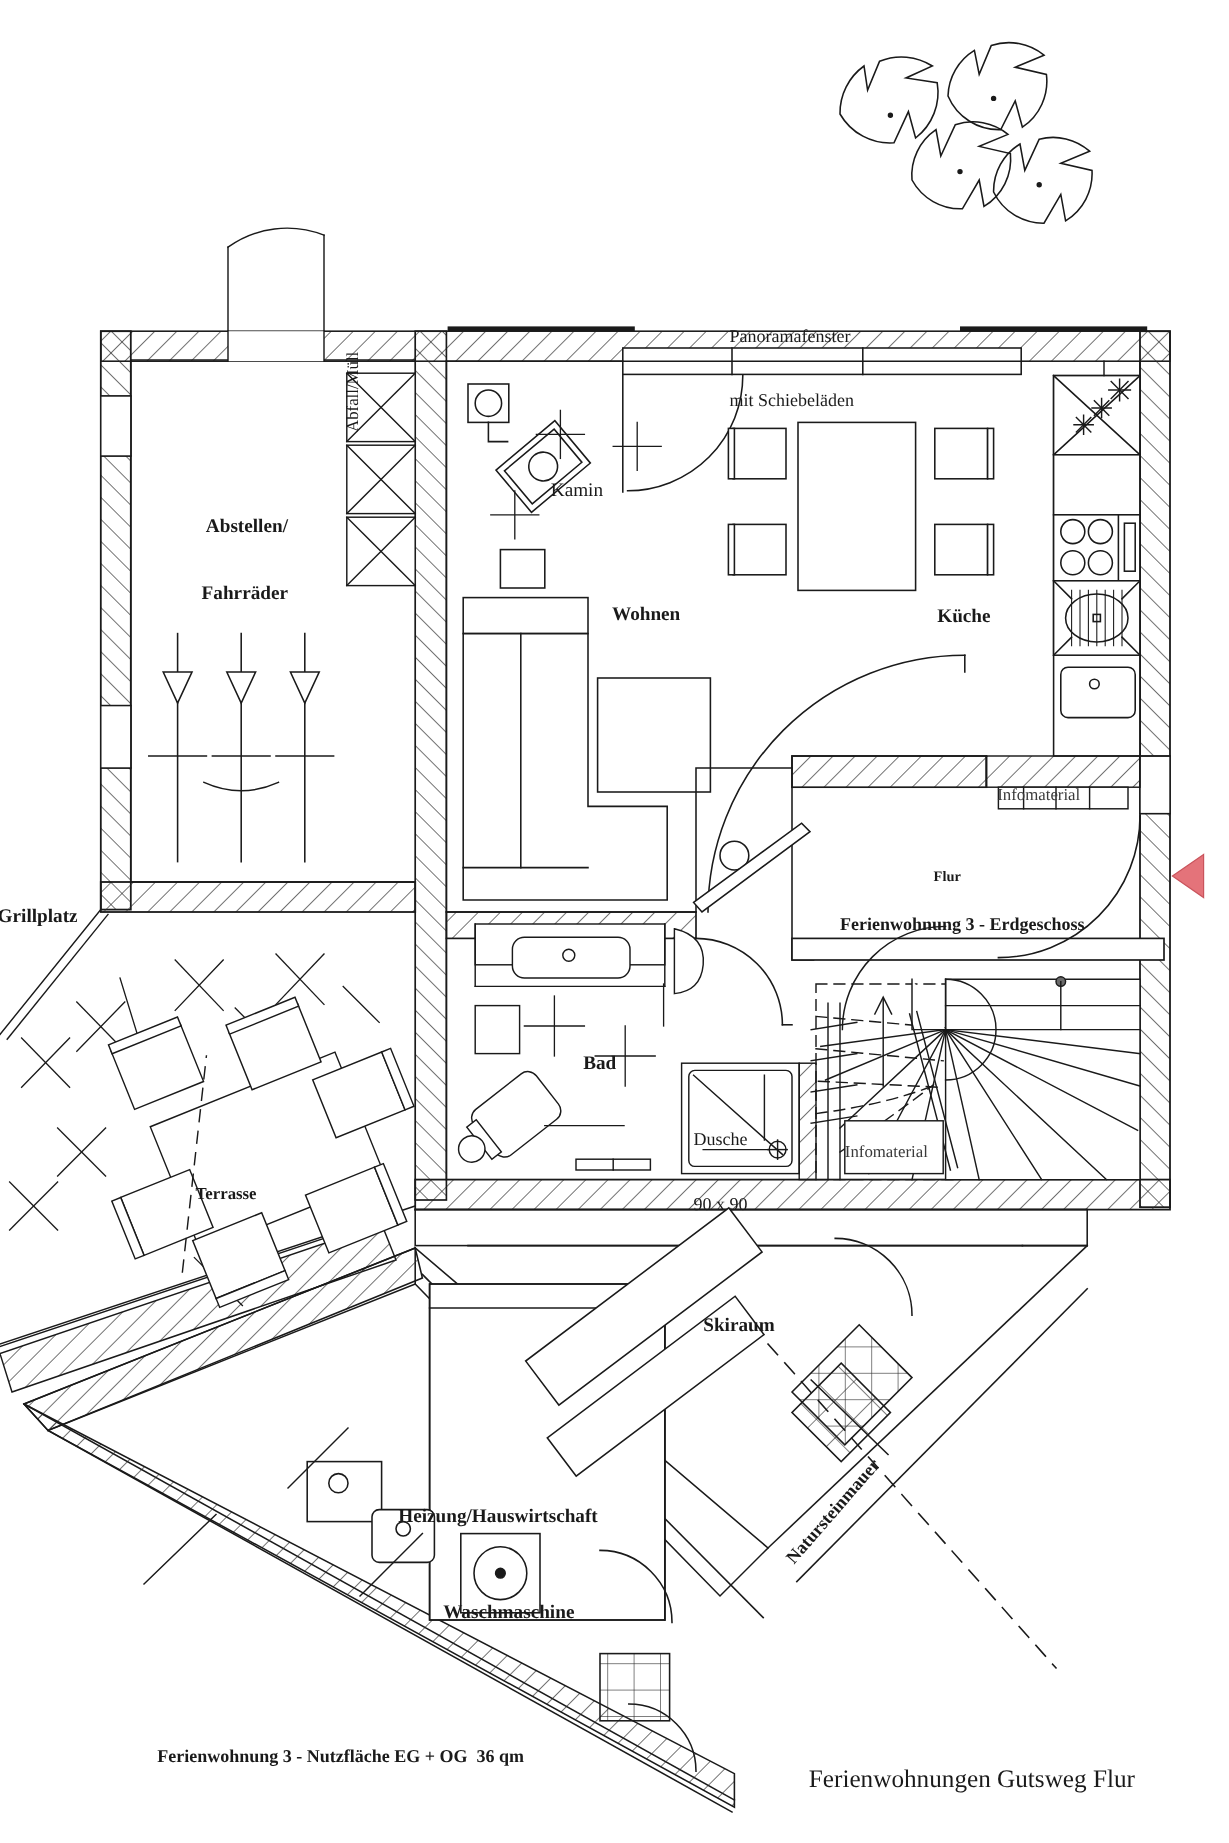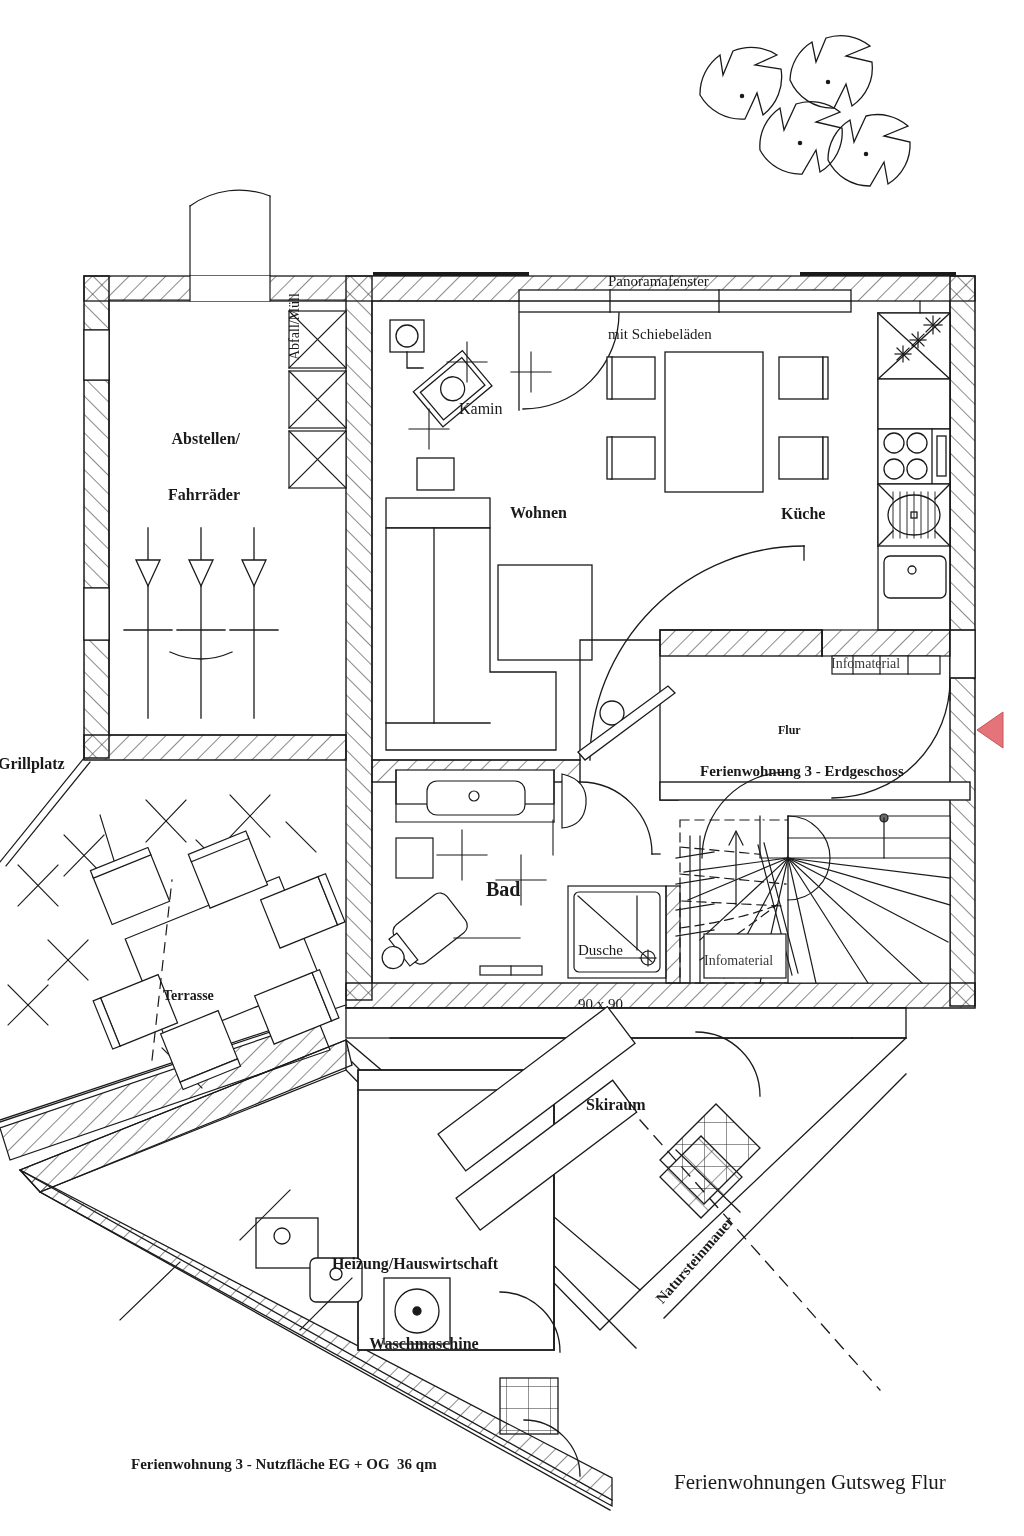--- a/index.html
+++ b/index.html
@@ -540,21 +540,21 @@
 <div class="lbl bold" style="left:510px; top:504px; font-size:16px;">Wohnen</div>
 
 <div class="lbl bold" style="left:781px; top:505px; font-size:16px;font-family:Liberation Serif, serif;">Küche</div>
 
 <div class="lbl serif" style="left:831px; top:656px; font-size:14px; color:#3a3a3a;">Infomaterial</div>
 
 <div class="lbl bold" style="left:778px; top:723px; font-size:12px;">Flur</div>
 
 <div class="lbl bold" style="left:700px; top:763px; font-size:15px;">Ferienwohnung 3 - Erdgeschoss</div>
 
-<div class="lbl bold" style="left:486px; top:878px; font-size:20px;">Bad</div>
+<div class="lbl bold" style="left:486px; top:878px; font-size:16px;">Bad</div>
 
 <div class="lbl serif" style="left:578px; top:905px; font-size:15px; line-height:1.2;font-family:Liberation Serif, serif;">
   <div>Dusche</div>
   <div>90 x 90</div>
 </div>
 
 <div class="lbl serif" style="left:704px; top:953px; font-size:14px; color:#3a3a3a;">Infomaterial</div>
 
 <div class="lbl bold" style="left:-2px; top:755px; font-size:16px;">Grillplatz</div>
 

